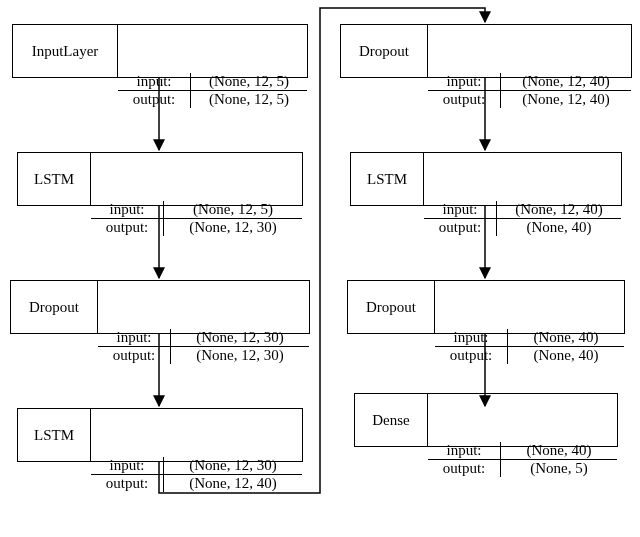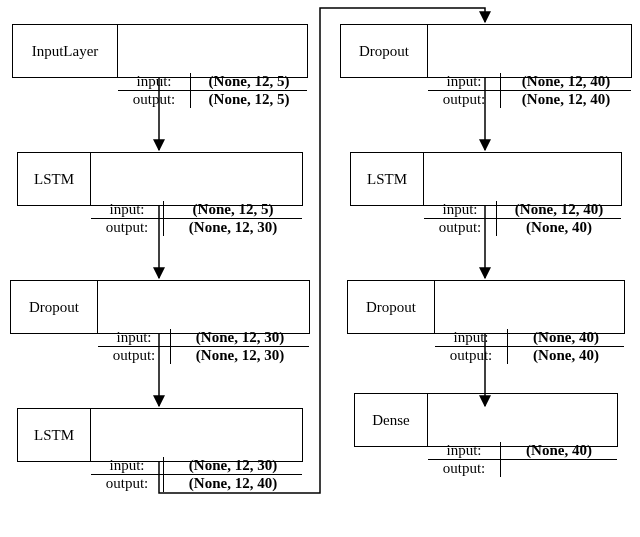--- a/index.html
+++ b/index.html
@@ -52,21 +52,20 @@
     padding: 0 6px;
     white-space: nowrap;
   }
   .layer .val {
     flex: 1;
     display: flex;
     align-items: center;
     justify-content: center;
     padding: 0 6px;
     white-space: nowrap;
-    font-weight: bold;
   }
   svg.arrows {
     position: absolute;
     left: 0;
     top: 0;
     width: 640px;
     height: 537px;
     pointer-events: none;
   }
 </style>
@@ -175,20 +174,21 @@
 
   <div class="layer" style="left:354px; top:393px; width:262px; height:52px;">
     <div class="name" style="width:60px;">Dense</div>
     <div class="io">
       <div class="row">
         <div class="lbl" style="width:60px;">input:</div>
         <div class="val">(None, 40)</div>
       </div>
       <div class="row">
         <div class="lbl" style="width:60px;">output:</div>
+        <div class="val">(None, 5)</div>
       </div>
     </div>
   </div>
 
   <svg class="arrows">
     <defs>
       <marker id="ah" viewBox="0 0 10 10" refX="9" refY="5" markerWidth="8" markerHeight="8" orient="auto-start-reverse">
         <path d="M 0 0 L 10 5 L 0 10 z" fill="#000"></path>
       </marker>
     </defs>

